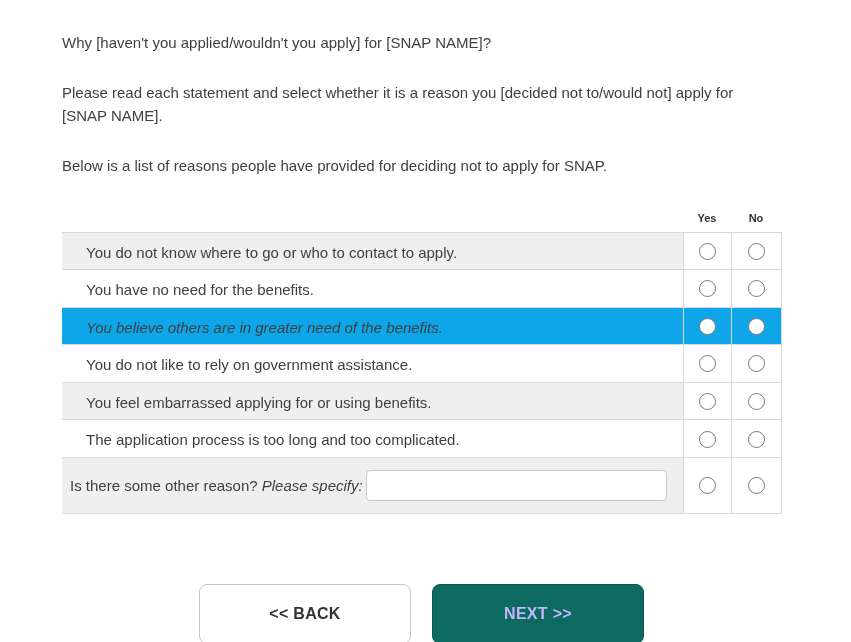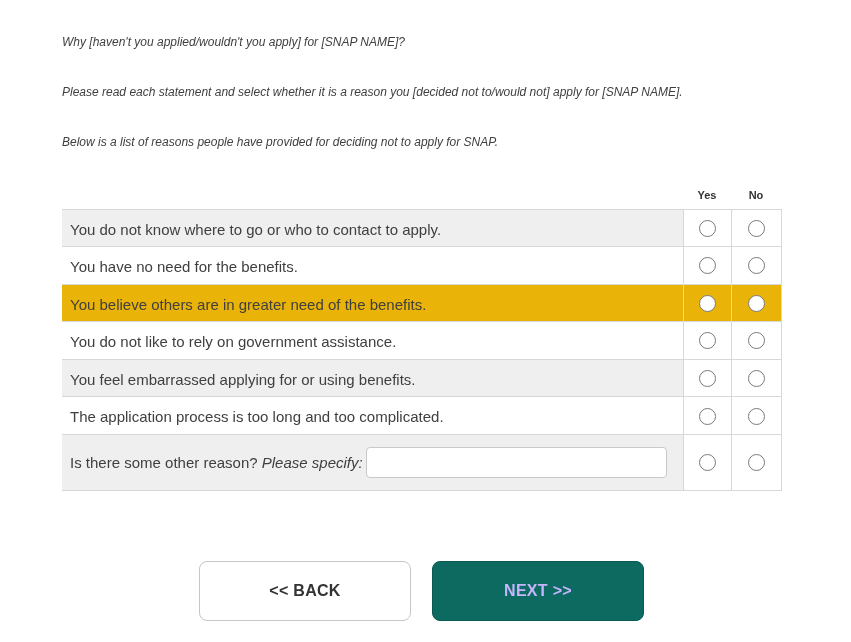--- a/index.html
+++ b/index.html
@@ -12,24 +12,23 @@
     font-family: "Liberation Sans", sans-serif;
     color: #3f3f3f;
     overflow: hidden;
   }
   .content {
     padding: 31px 0 0 62px;
     width: 781px;
   }
   .intro p {
     width: 719px;
-    font-size: 12px;
+    font-size: 15px;
     line-height: 23px;
     margin: 0 0 27px 0;
-    font-style: italic;
   }
   
   .qtable {
     width: 719px;
     border-collapse: collapse;
     table-layout: fixed;
     margin-top: 2px;
   }
   .qtable col.c-statement { width: 621px; }
   .qtable col.c-yes { width: 48px; }
@@ -46,34 +45,34 @@
   }
   .qtable tbody td {
     border-top: 1px solid #d8d8d8;
     vertical-align: middle;
   }
   .qtable tbody tr:last-child td {
     border-bottom: 1px solid #d8d8d8;
   }
   td.statement {
     font-size: 15px;
-    padding: 9px 10px 9px 8px;
+    padding: 9px 10px 9px 24px;
     background: #ffffff;
   }
   td.radio-cell {
     border-left: 1px solid #d8d8d8;
     text-align: center;
     background: #ffffff;
   }
   td.radio-cell.last {
     border-right: 1px solid #d8d8d8;
   }
   tr.striped td.statement { background: #efefef; }
   tr.highlighted td.statement,
-  tr.highlighted td.radio-cell { background: #eab308; }
+  tr.highlighted td.radio-cell { background: #0ea5e9; font-style: italic; }
   .radio {
     display: inline-block;
     width: 17px;
     height: 17px;
     border: 1px solid #7a7a7a;
     border-radius: 50%;
     background: #ffffff;
     vertical-align: middle;
     cursor: pointer;
   }

